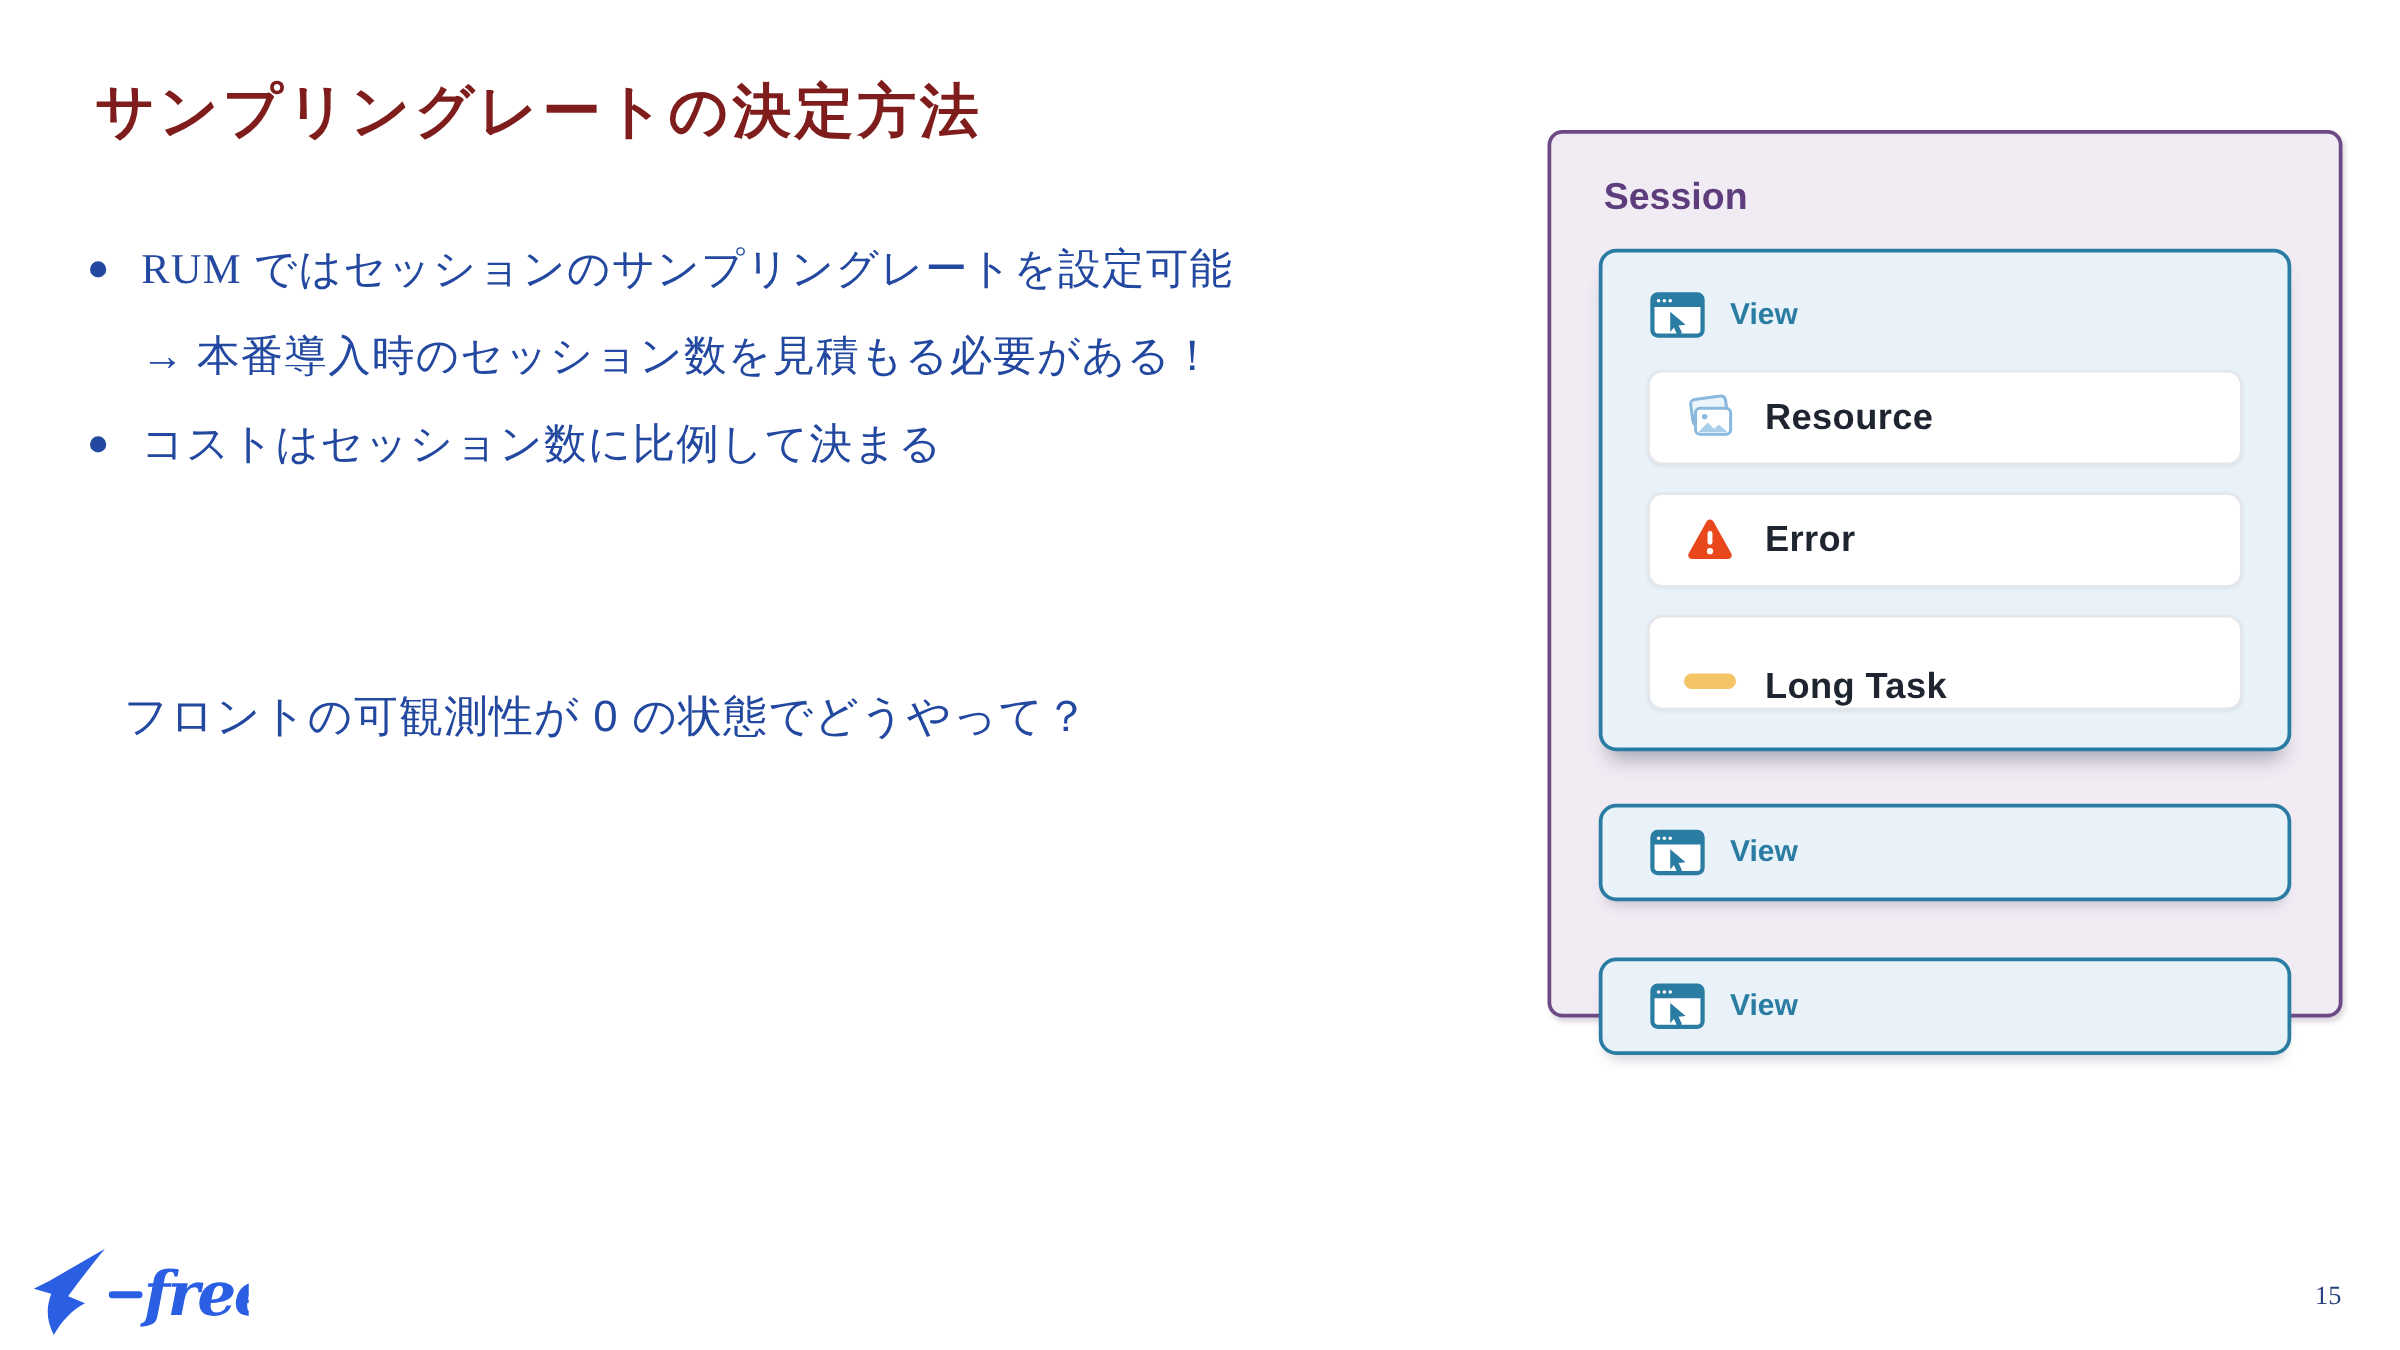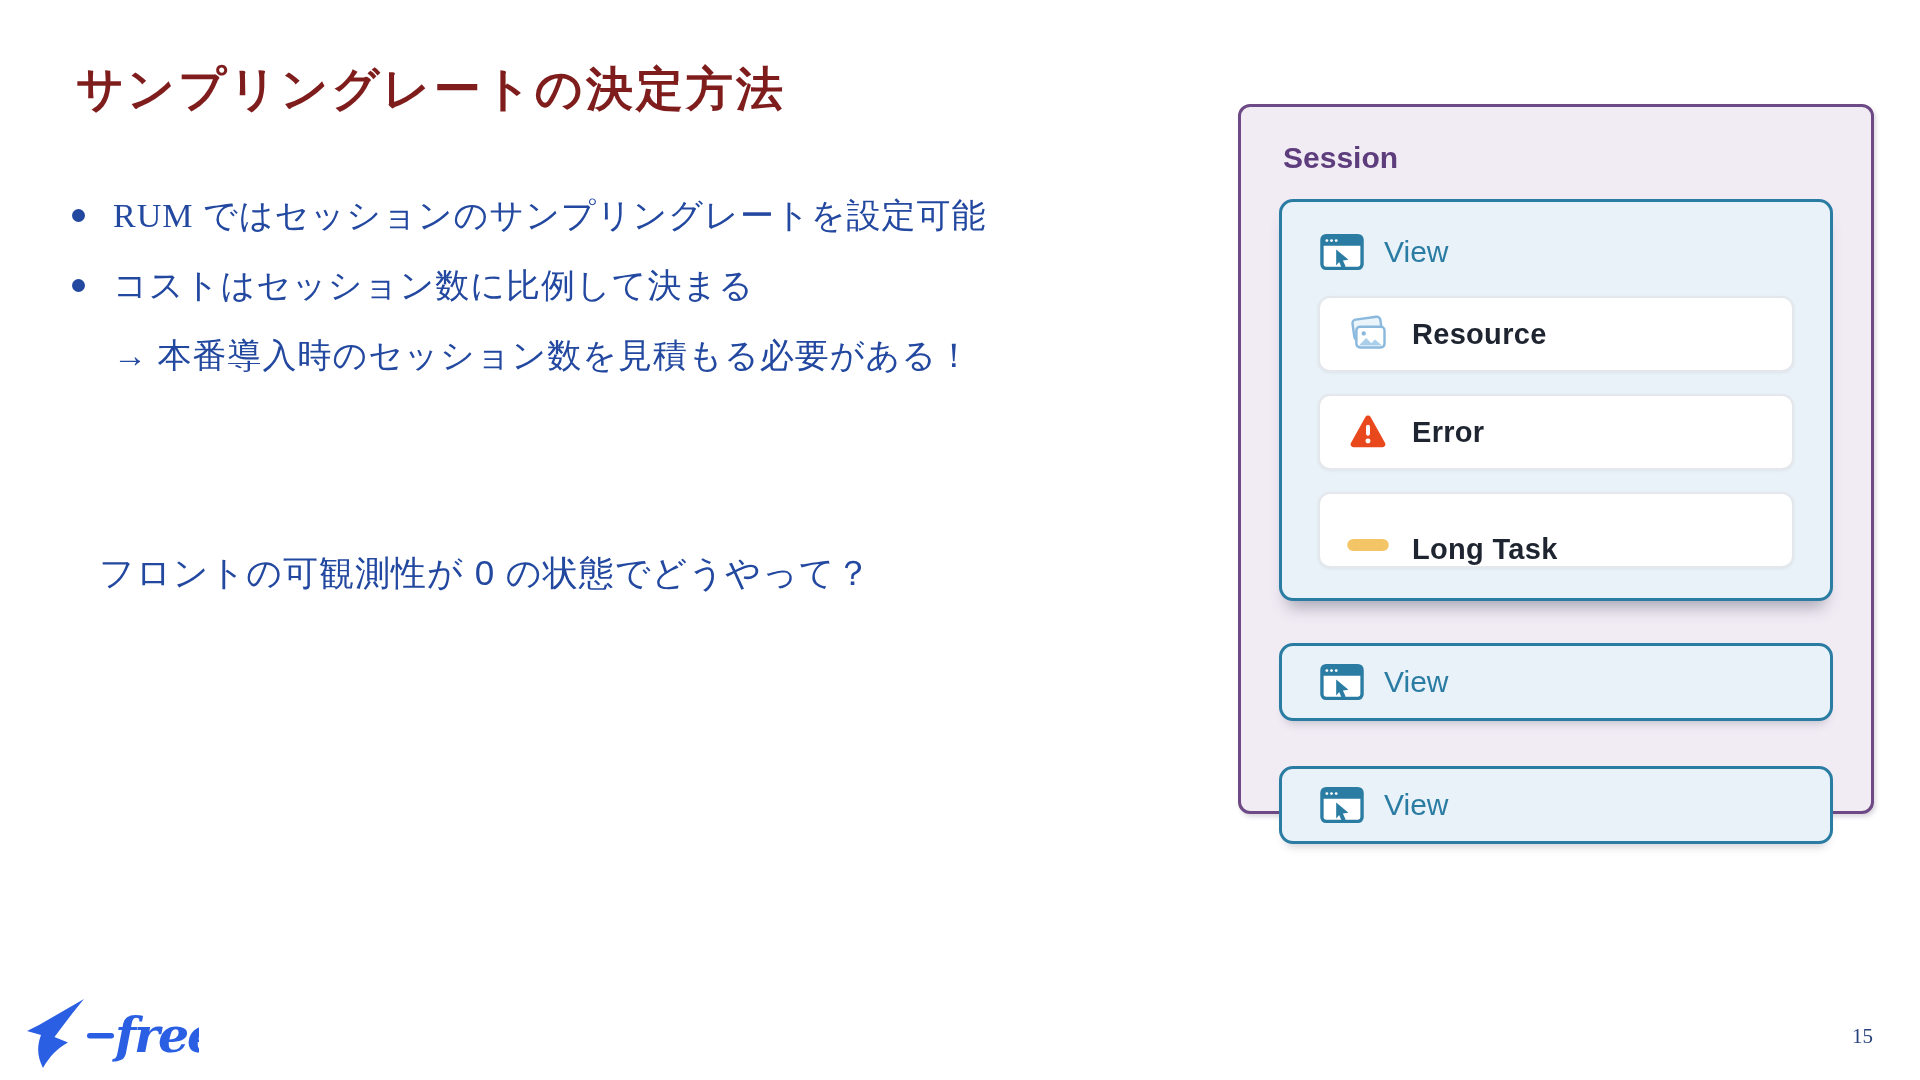--- a/index.html
+++ b/index.html
@@ -41,21 +41,21 @@
     box-shadow: 0 14px 16px -8px rgba(80,80,105,0.45);
   }
   .view-box.collapsed {
     height: 78px; display: flex; align-items: center; padding: 0 36px;
     box-shadow: 0 8px 10px -6px rgba(80,80,105,0.3);
   }
   .view-box.collapsed.second { margin-top: 42px; }
   .view-box.collapsed.third  { margin-top: 45px; }
   .view-header { display: flex; align-items: center; gap: 18px; }
   .view-box.expanded .view-header { margin-bottom: 24px; }
-  .view-label { font-size: 30px; font-weight: 400; color: #2a7ca3; }
+  .view-label { font-size: 24px; font-weight: 700; color: #2a7ca3; }
   .view-icon-wrap { width: 48px; height: 40px; display: flex; align-items: center; justify-content: center; flex: none; }
 
   .event-item {
     height: 76px; background: #ffffff; border: 2px solid #e4e7ec; border-radius: 12px;
     display: flex; align-items: center; gap: 20px; padding-left: 24px;
     margin-bottom: 22px; box-shadow: 0 1px 3px rgba(0,0,0,0.06);
   }
   .event-item:last-child { margin-bottom: 0; align-items: flex-end; }
   .event-icon-wrap { width: 48px; height: 42px; display: flex; align-items: center; justify-content: center; flex: none; }
   .event-label { font-size: 29px; font-weight: 700; color: #1f2530; letter-spacing: 0.3px; }
@@ -72,26 +72,26 @@
 
 <div class="slide">
 
   <h1 class="slide-title">サンプリングレートの決定方法</h1>
 
   <ul class="bullet-list">
     <li class="bullet-row">
       <span class="bullet-dot"></span>
       <span class="bullet-text">RUM ではセッションのサンプリングレートを設定可能</span>
     </li>
+    <li class="bullet-row indent">
+      <span class="bullet-text">→ 本番導入時のセッション数を見積もる必要がある！</span>
+    </li>
     <li class="bullet-row">
       <span class="bullet-dot"></span>
       <span class="bullet-text">コストはセッション数に比例して決まる</span>
-    </li>
-    <li class="bullet-row indent">
-      <span class="bullet-text">→ 本番導入時のセッション数を見積もる必要がある！</span>
     </li>
   </ul>
 
   <div class="question-line">フロントの可観測性が 0 の状態でどうやって？</div>
 
   <div class="session-card">
     <div class="session-label">Session</div>
 
     <div class="view-box expanded">
       <div class="view-header">

